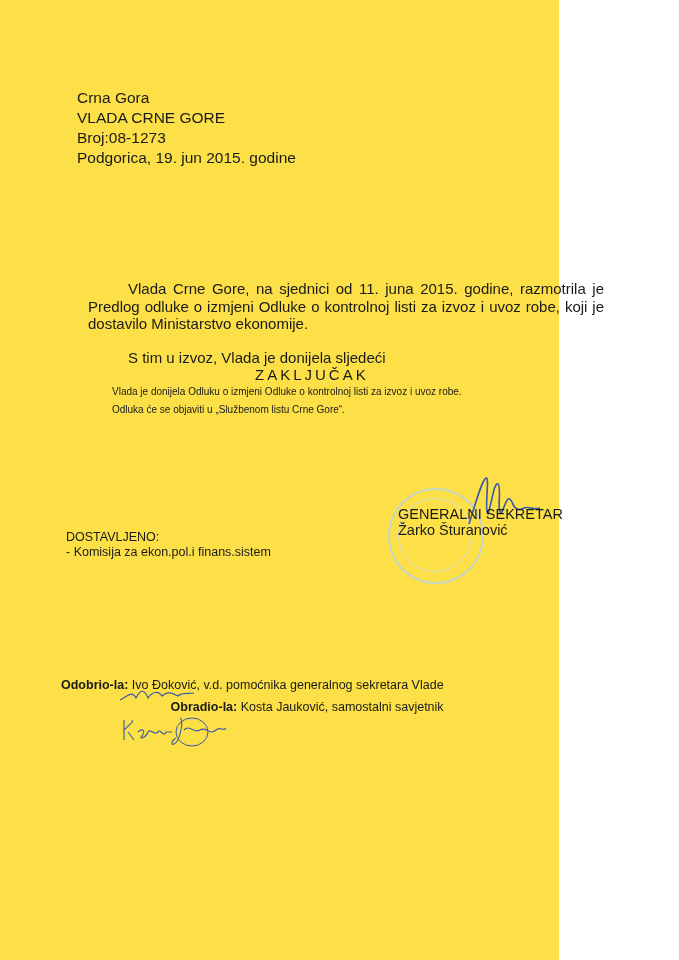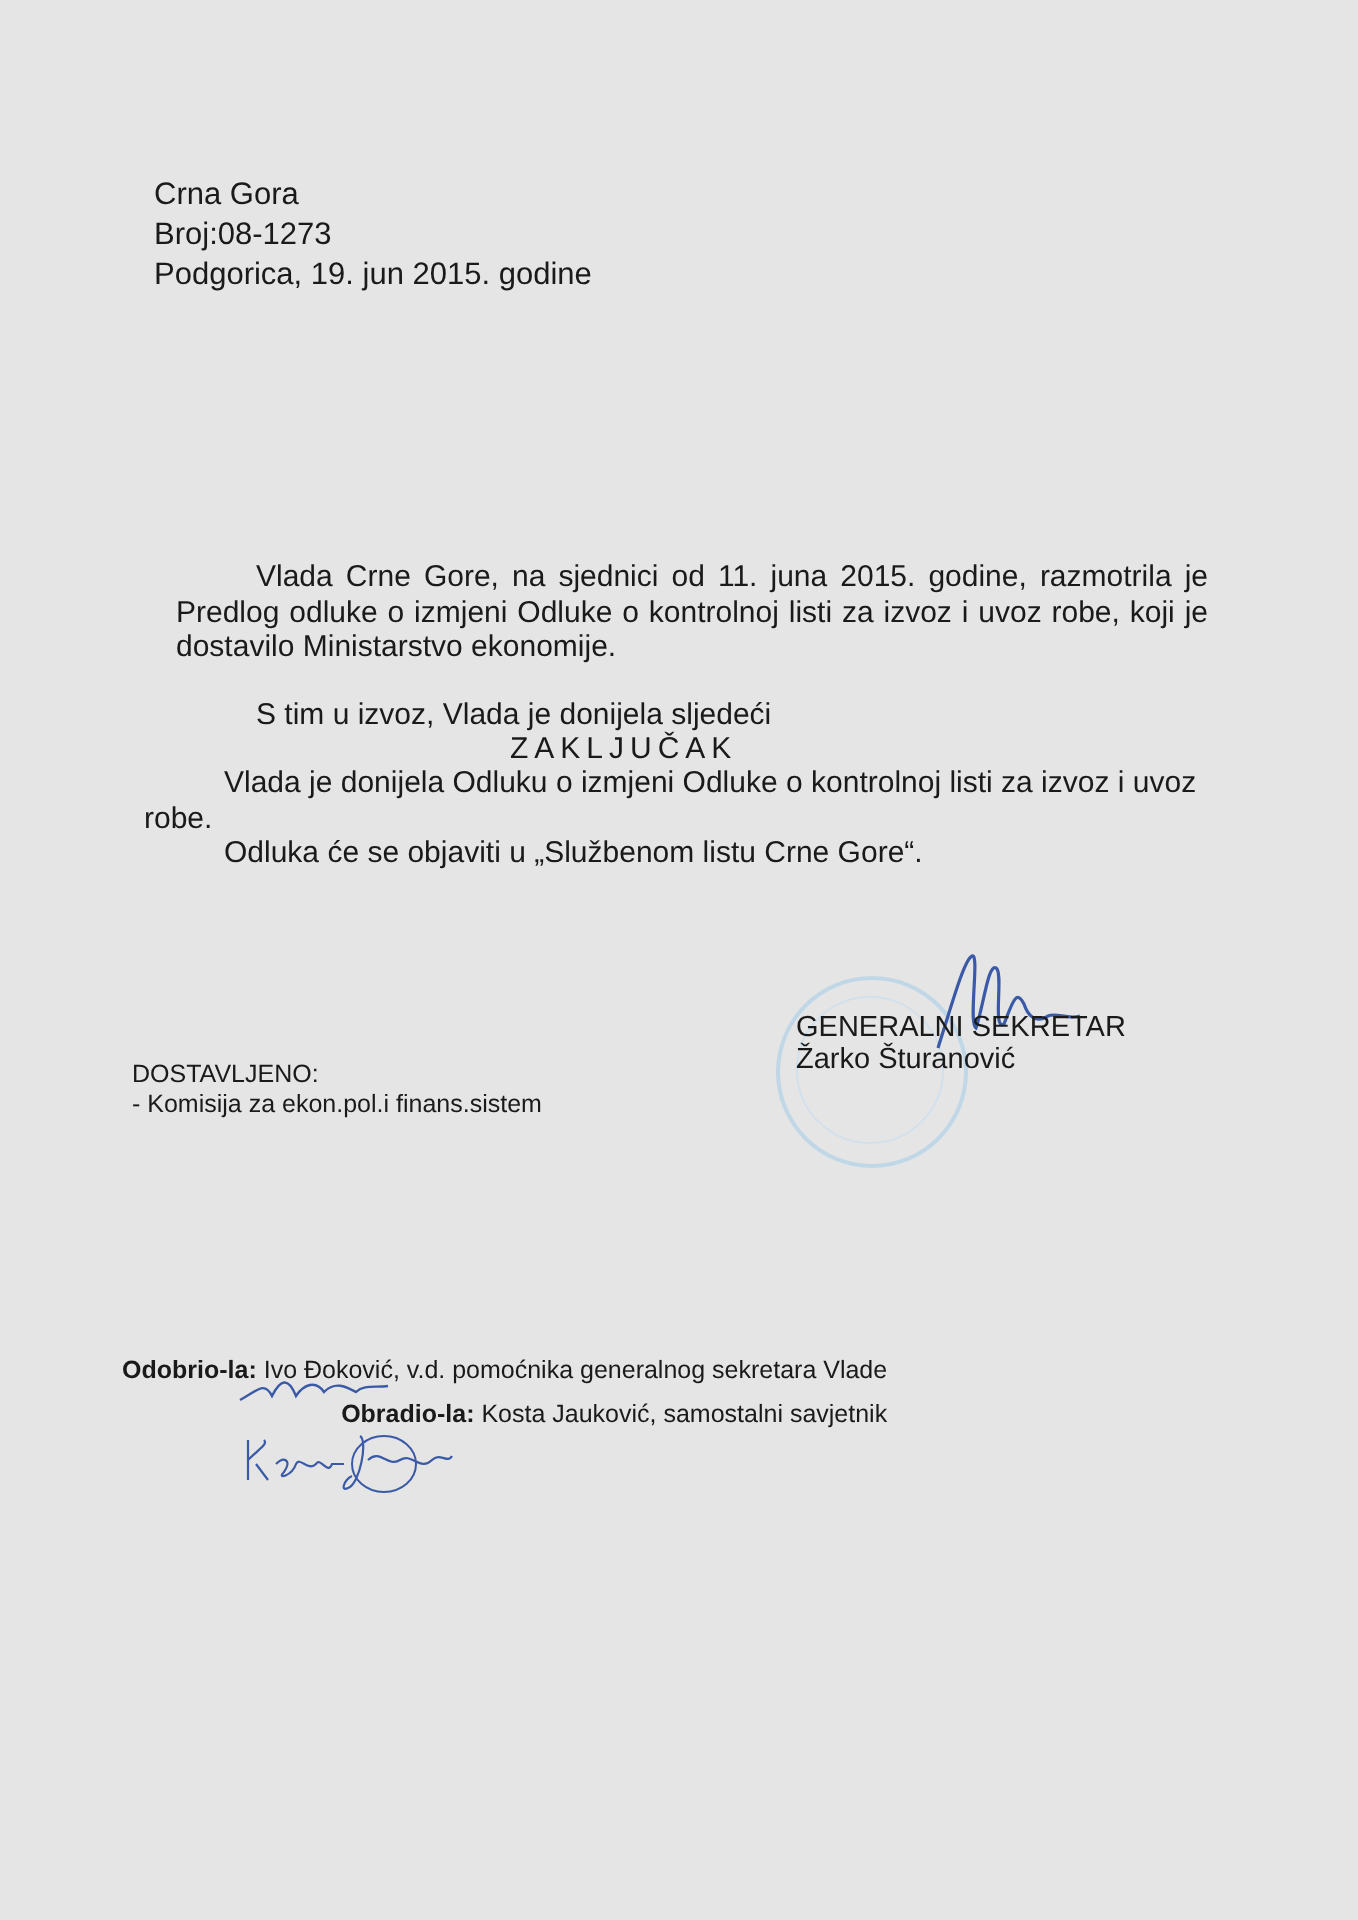--- a/index.html
+++ b/index.html
@@ -1,27 +1,27 @@
 <!DOCTYPE html>
 <html><head>
 <meta charset="utf-8">
 <style>
   html, body { margin: 0; padding: 0; background: #ffffff; }
   body {
     width: 679px; height: 960px; position: relative; overflow: hidden;
     font-family: "Liberation Sans", sans-serif; color: #1a1a1a;
   }
-  .page { position: absolute; left: 0; top: 0; width: 679px; height: 960px; background: #e5e5e5; }
+  .page { position: absolute; left: 0; top: 0; width: 559px; height: 960px; background: #fde047; }
   .header { position: absolute; left: 77px; top: 88px; font-size: 15.5px; line-height: 20px; }
   .header div { white-space: nowrap; }
   .body-text { position: absolute; left: 72px; top: 264px; width: 548px; font-size: 15px; line-height: 17.5px; text-align: justify; }
   .body-text p { margin: 16px; }
   .indent { text-indent: 40px; }
   .title { position: absolute; left: 255px; top: 366px; font-size: 15px; letter-spacing: 3px; }
-  .decision { position: absolute; left: 72px; top: 383px; width: 548px; font-size: 15px; line-height: 17.5px; }
+  .decision { position: absolute; left: 72px; top: 383px; width: 548px; font-size: 10px; line-height: 17.5px; }
   .decision p { margin: 0; }
   .stamp {
     position: absolute; left: 388px; top: 488px; width: 92px; height: 92px;
     border-radius: 50%; border: 2px solid #b8d4e8; opacity: 0.8;
   }
   .stamp-inner {
     position: absolute; left: 8px; top: 8px; width: 72px; height: 72px;
     border-radius: 50%; border: 1px solid #cde0ee;
   }
   .sig-block { position: absolute; left: 398px; top: 506px; font-size: 14.5px; line-height: 16px; text-align: left; width: 188px; }
@@ -33,20 +33,21 @@
   .footer .row2 { margin-top: 8px; }
   .hw { position: absolute; }
 </style>
 </head>
 <body>
 
 <div class="page">
 
   <div class="header">
     <div>Crna Gora</div>
+    <div>VLADA CRNE GORE</div>
     <div>Broj:08-1273</div>
     <div>Podgorica, 19. jun 2015. godine</div>
   </div>
 
   <div class="body-text">
     <p class="indent">Vlada Crne Gore, na sjednici od 11. juna 2015. godine, razmotrila je Predlog odluke o izmjeni Odluke o kontrolnoj listi za izvoz i uvoz robe, koji je dostavilo Ministarstvo ekonomije.</p>
     <p class="indent">S tim u izvoz, Vlada je donijela sljedeći</p>
   </div>
 
   <div class="title">ZAKLJUČAK</div>

